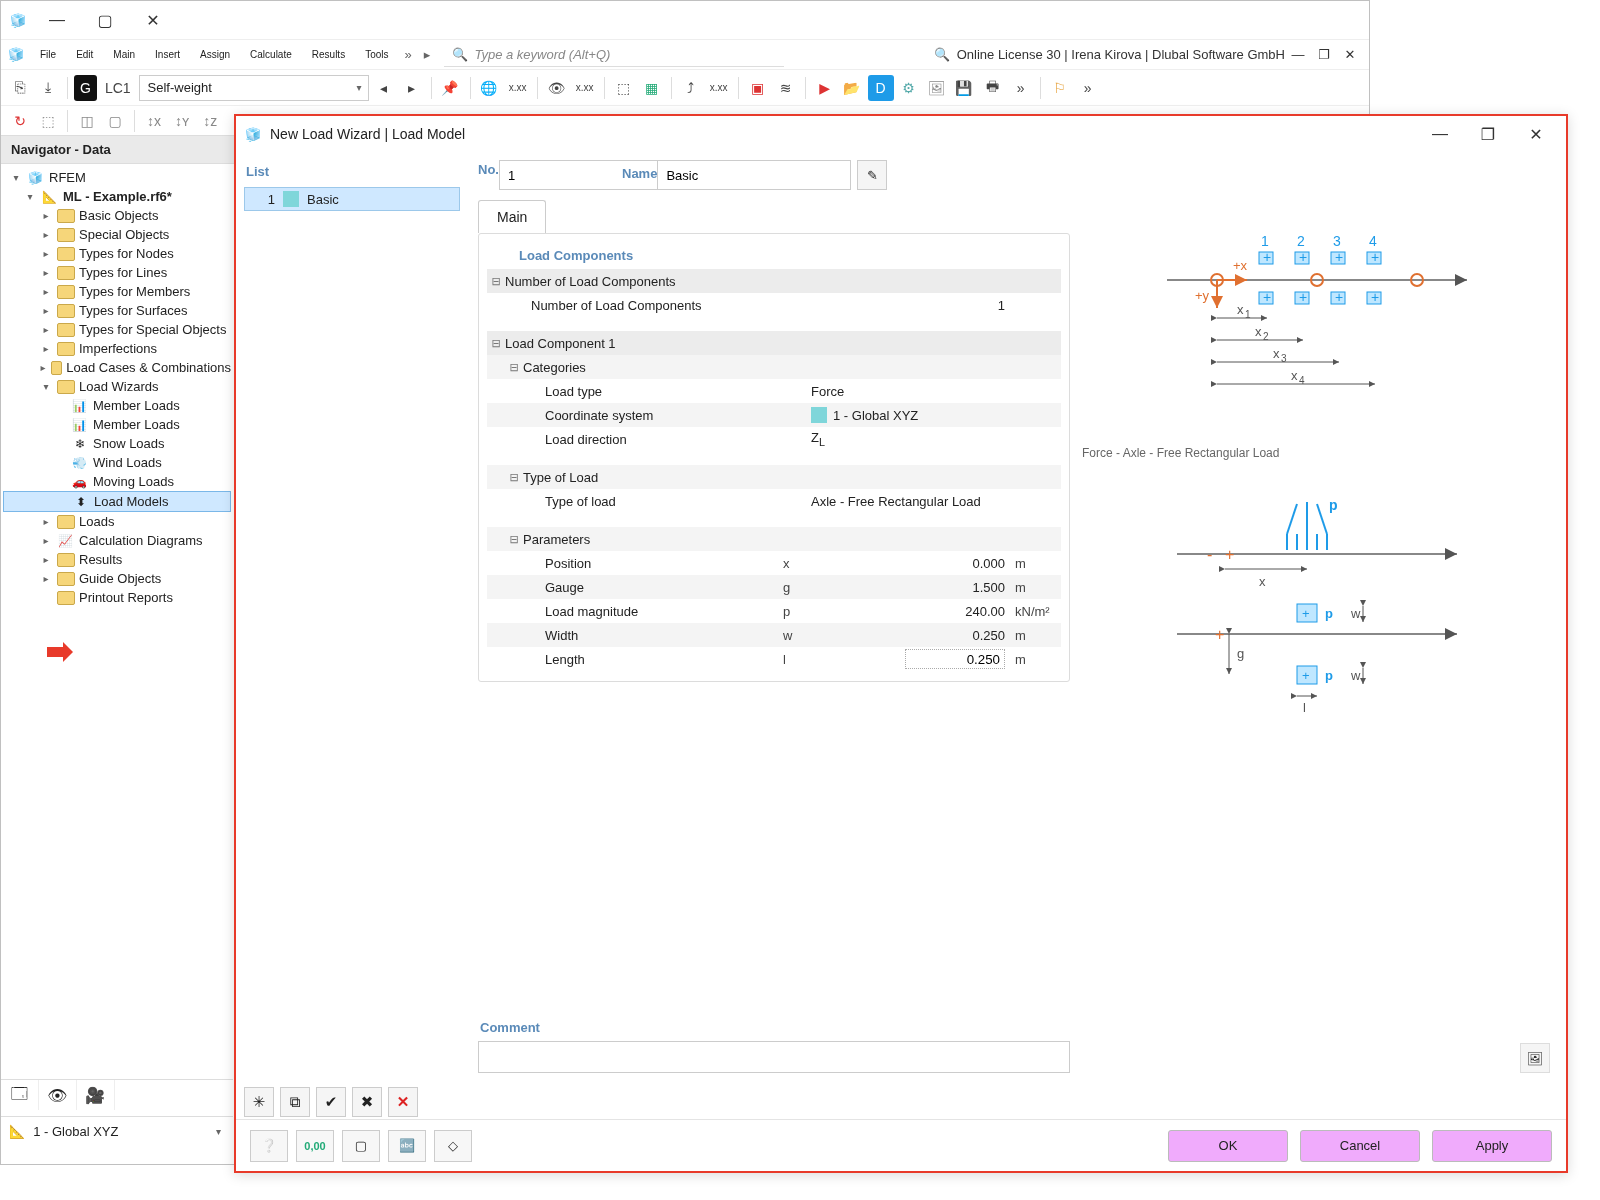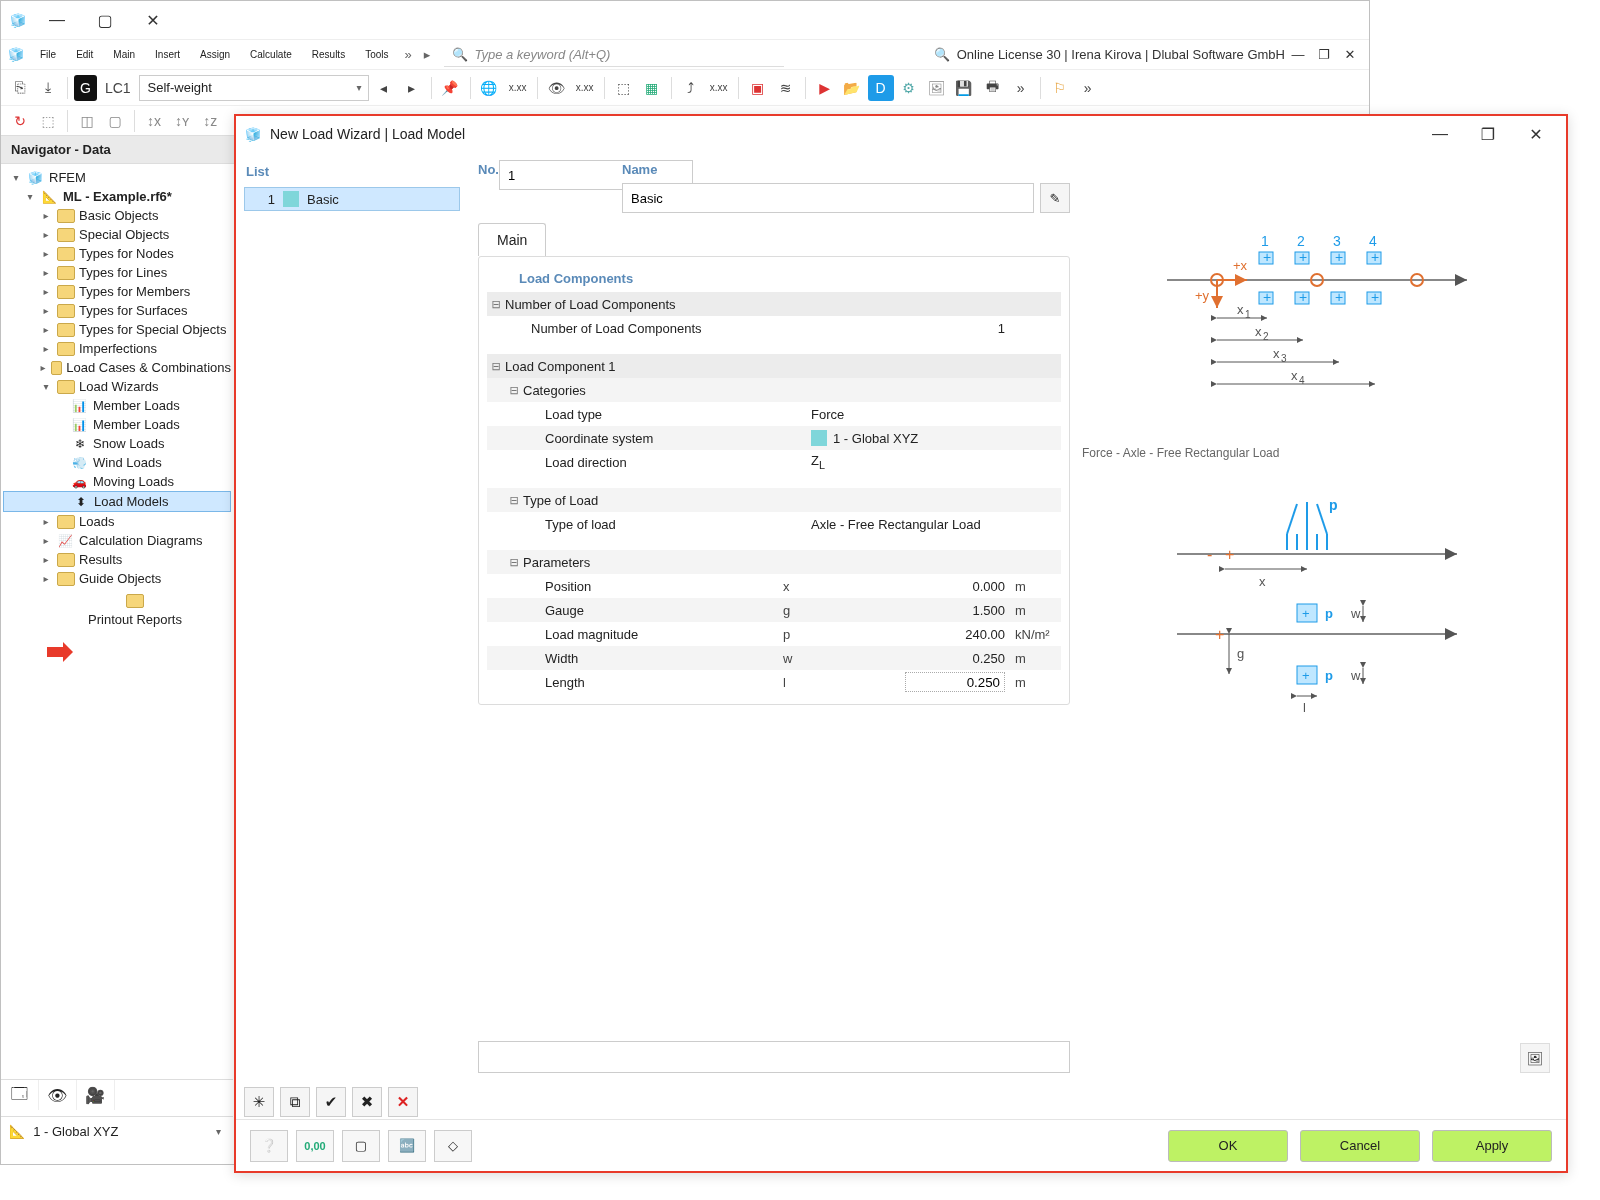--- a/index.html
+++ b/index.html
@@ -84,21 +84,21 @@
 .caption { font-size:12px; color:#666; padding:6px 2px 4px; }
 .diagram2 { height:290px; background:#fff; display:flex; align-items:center; justify-content:center; position:relative; }
 
 .dlg-listbtns { position:absolute; left:8px; bottom:54px; display:flex; gap:6px; }
 .sq { width:30px; height:30px; border:1px solid #ccc; background:#f5f5f5; display:flex; align-items:center; justify-content:center; font-size:15px; }
 .sq.red { color:#d22; font-weight:bold; }
 
 .dlg-bottom { position:absolute; left:0; right:0; bottom:0; height:52px; border-top:1px solid #e4e4e4; display:flex; align-items:center; padding:0 14px; }
 .dlg-bottom .lbtns { display:flex; gap:8px; }
 .dlg-bottom .rb { margin-left:auto; display:flex; gap:12px; }
-.btn { min-width:120px; height:32px; border:1px solid #bbb; background:#bef264; border-radius:3px; display:flex; align-items:center; justify-content:center; padding:0 18px; }
+.btn { min-width:120px; height:32px; border:1px solid #bbb; background:#f0abfc; border-radius:3px; display:flex; align-items:center; justify-content:center; padding:0 18px; }
 .ibtn { width:38px; height:32px; border:1px solid #ccc; background:#f7f7f7; display:flex; align-items:center; justify-content:center; }
 
 svg { display:block; }
 </style>
 </head>
 <body>
 
 <div class="main-window">
   <div class="titlebar">
     <span class="icon">🧊</span>
@@ -290,21 +290,21 @@
         <div class="tree-row" style="padding-left:36px;">
       <span class="tw">▸</span>
       <span class="folder"></span>
           <span>Results</span>
         </div>
         <div class="tree-row" style="padding-left:36px;">
       <span class="tw">▸</span>
       <span class="folder"></span>
           <span>Guide Objects</span>
         </div>
-        <div class="tree-row" style="padding-left:36px;flex-direction:column;">
+        <div class="tree-row" style="padding-left:36px;">
       <span class="tw"></span>
       <span class="folder"></span>
           <span>Printout Reports</span>
         </div>
       </div>
   </div>
   <div class="arrow-ind"></div>
 
   <div class="bottom-tools">
     <span class="bt">🗔</span>
@@ -337,21 +337,21 @@
         <span>Basic</span>
       </div>
     </div>
 
     <div class="dlg-center">
       <div class="top-fields">
         <div class="fld" style="width:130px;">
           <span class="lbl">No.</span>
           <input value="1" style="">
         </div>
-        <div class="fld" style="flex:1; flex-direction:column;">
+        <div class="fld" style="flex:1; flex-direction:row;align-items:center;">
           <span class="lbl">Name</span>
           <div style="display:flex; gap:6px;">
             <input style="flex: 1 1 0%;" value="Basic">
             <div class="editbtn">✎</div>
           </div>
         </div>
       </div>
 
       <div class="tabs">
         <div class="tab">Main</div>
@@ -470,20 +470,21 @@
               <span class="exp"></span>
       <span class="key" style="padding-left:22px;">Length</span>
       <span class="sym">l</span>
       <span class="val"><input class="inp" value="0.250" style="width: 100px;"></span>
       <span class="unit">m</span>
             </div>
           </div>
       </div>
 
       <div style="flex:1;"></div>
+      <div class="comment-hdr">Comment</div>
       <div class="comment-box"></div>
     </div>
 
     <div class="dlg-right">
       <div class="diagram">
         <svg width="340" height="220" viewBox="0 0 340 220">
           <defs>
               <marker id="ah" markerWidth="8" markerHeight="8" refX="6" refY="3" orient="auto">
                 <path d="M0,0 L6,3 L0,6 Z" fill="#555"></path>
               </marker>

